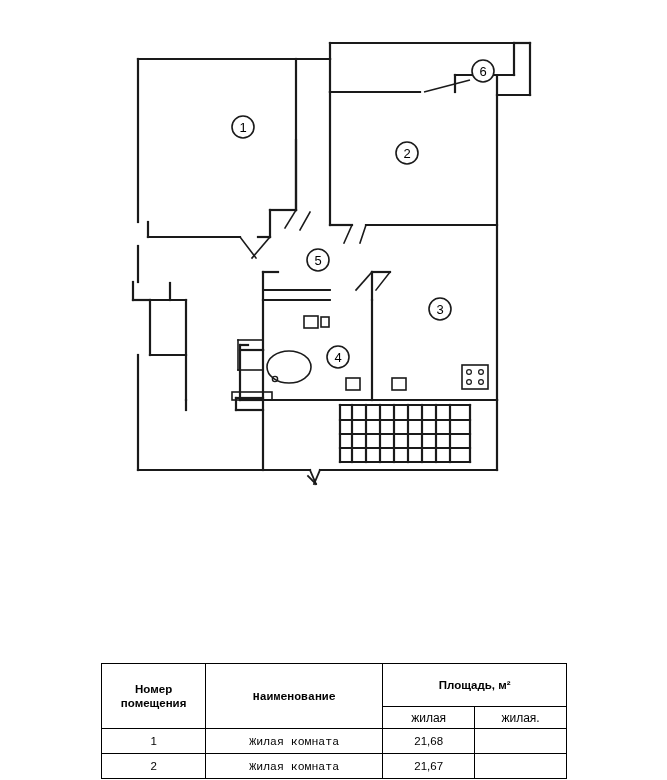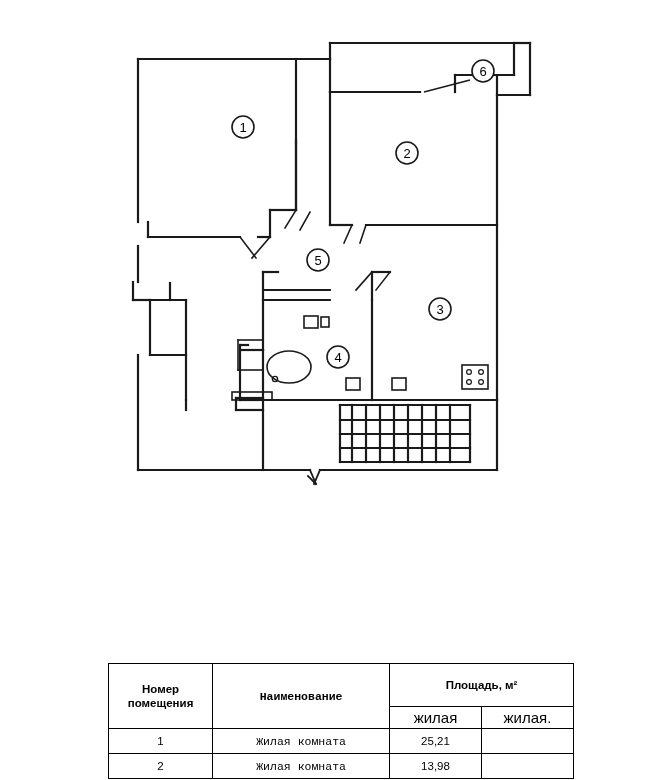--- a/index.html
+++ b/index.html
@@ -28,21 +28,20 @@
   .room-num-text {
     font-family: "Liberation Sans", sans-serif;
     font-size: 13px;
     fill: #000;
   }
   #table-wrap {
     position: absolute;
     left: 101px;
     top: 663px;
     width: 466px;
-    margin-left: 7px;
   }
   table.areas {
     border-collapse: collapse;
     width: 466px;
     font-family: "Liberation Sans", sans-serif;
     font-size: 11.5px;
   }
   table.areas td, table.areas th {
     border: 1px solid #000;
     text-align: center;
@@ -50,21 +49,21 @@
     font-weight: normal;
     padding: 0;
   }
   table.areas th.hdr {
     height: 42px;
     font-weight: bold;
     font-size: 11.5px;
   }
   table.areas td.sub {
     height: 21px;
-    font-size: 15px;
+    font-size: 12px;
   }
   table.areas td.row {
     height: 24px;
   }
   .col-num { width: 104px; }
   .col-name { width: 178px; font-family: Liberation Mono, monospace; }
   .col-a { width: 92px; }
   .col-b { width: 92px; }
   .hdr-two-line { line-height: 1.25; }
 </style>
@@ -238,24 +237,24 @@
       </tr>
       <tr>
         <td class="sub col-a">жилая</td>
         <td class="sub col-b">жилая.</td>
       </tr>
     </thead>
     <tbody>
       <tr>
         <td class="row col-num">1</td>
         <td class="row col-name">Жилая комната</td>
-        <td class="row col-a">25,21</td>
+        <td class="row col-a">21,68</td>
         <td class="row col-b"></td>
       </tr>
       <tr>
         <td class="row col-num">2</td>
         <td class="row col-name">Жилая комната</td>
-        <td class="row col-a">13,98</td>
+        <td class="row col-a">21,67</td>
         <td class="row col-b"></td>
       </tr>
     </tbody>
   </table>
 </div>
 
 </body></html>

